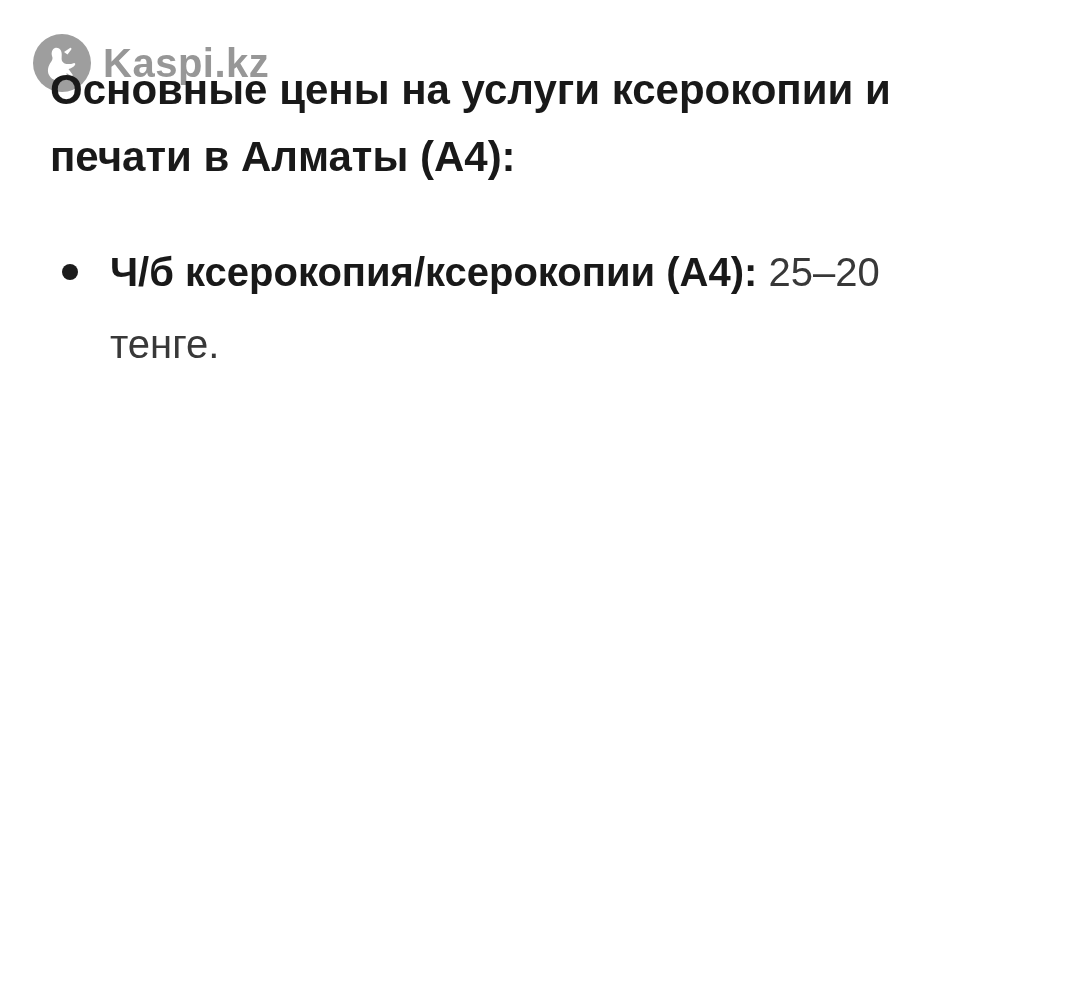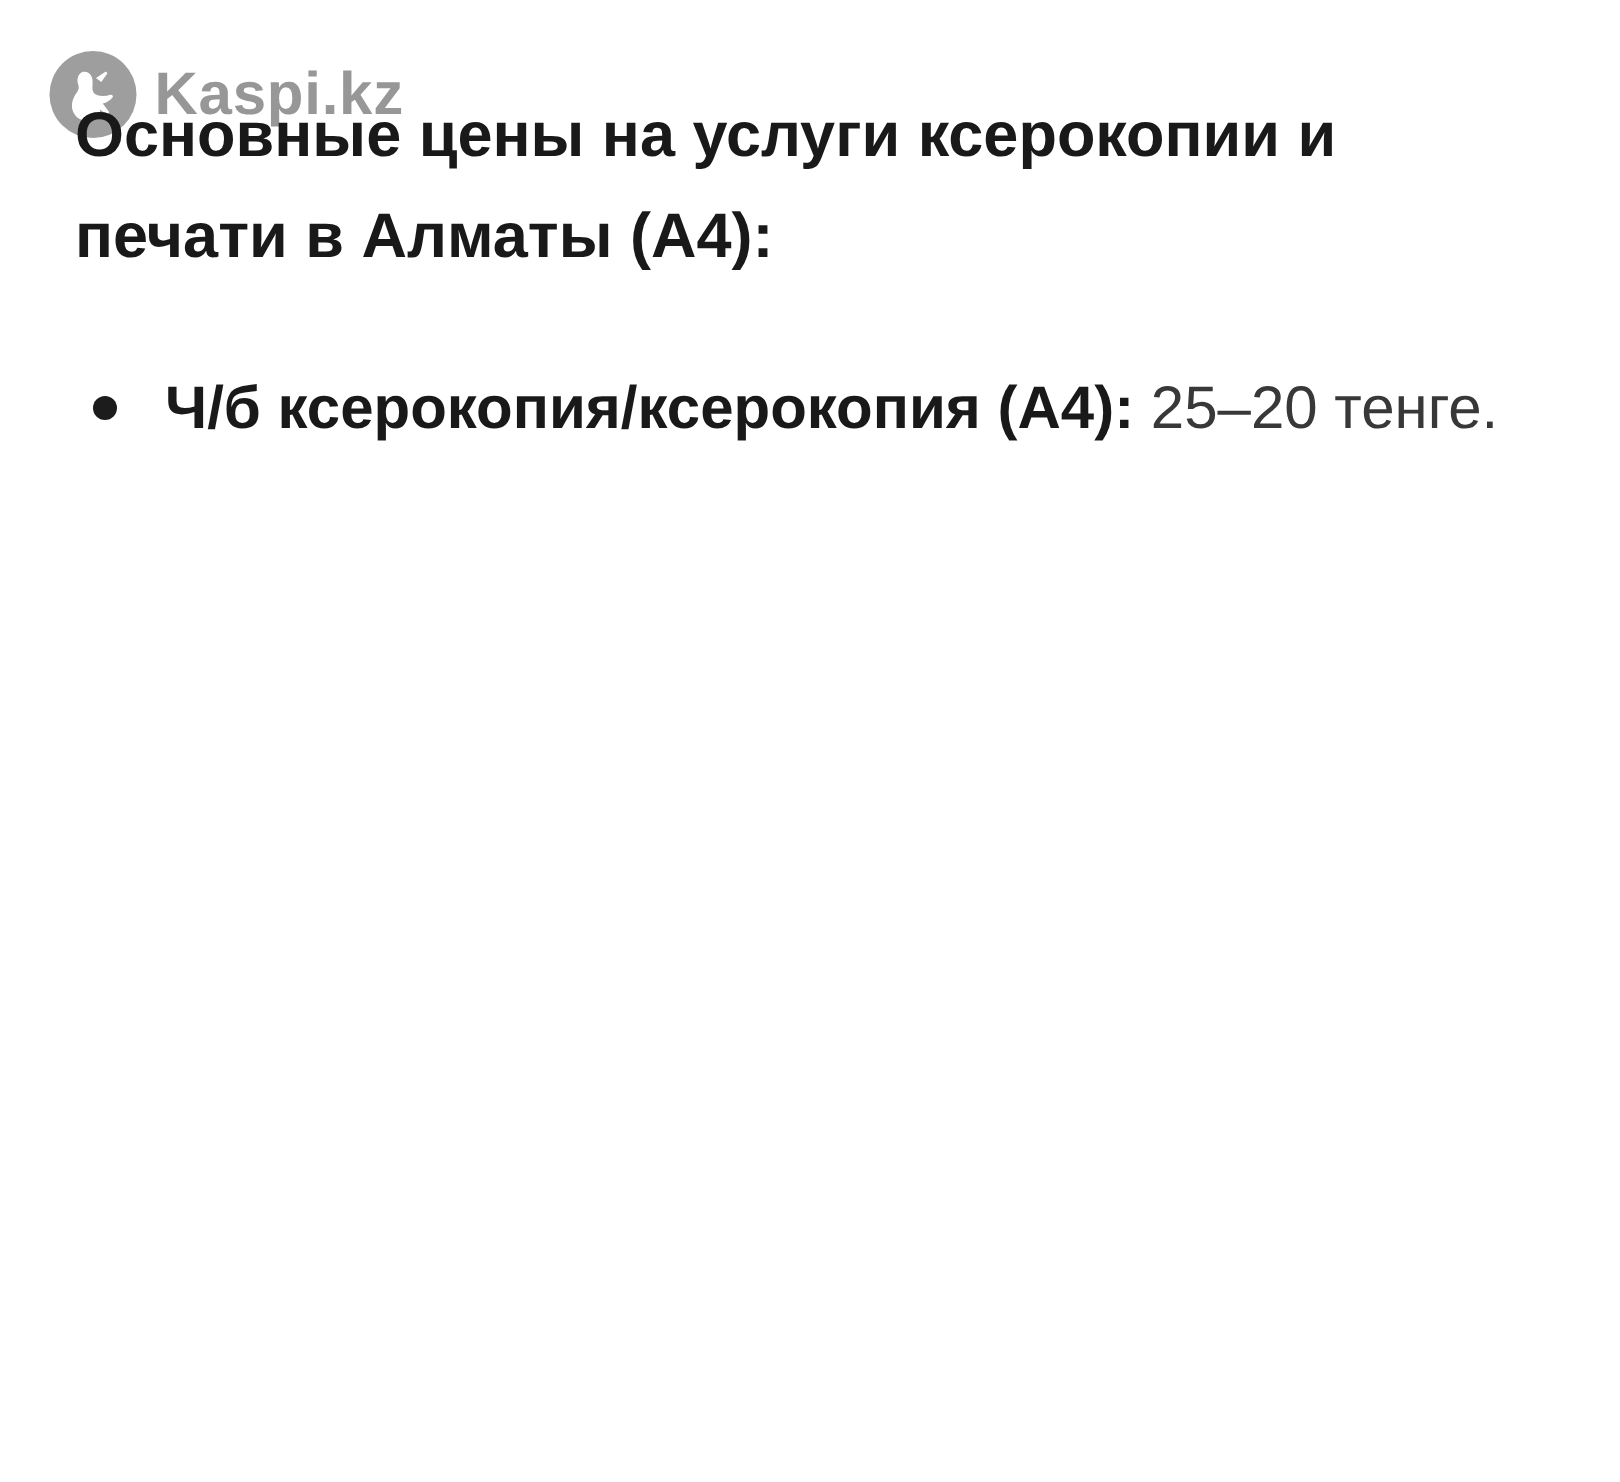--- a/index.html
+++ b/index.html
@@ -82,19 +82,19 @@
     </svg>
   </span>
   <span class="brand-text">Kaspi.kz</span>
 </div>
 
 <div class="content">
 
   <h1 class="heading">Основные цены на услуги ксерокопии и печати в Алматы (А4):</h1>
 
   <ul class="price-list">
-    <li><span class="lbl">Ч/б ксерокопия/ксерокопия (А4):</span><span> 25–20 тенге.</span></li>
+    <li><span class="lbl">Ч/б ксерокопия/ксерокопии (А4):</span><span> 25–20 тенге.</span></li>
 
 
 
   </ul>
 
 </div>
 
 </body></html>

